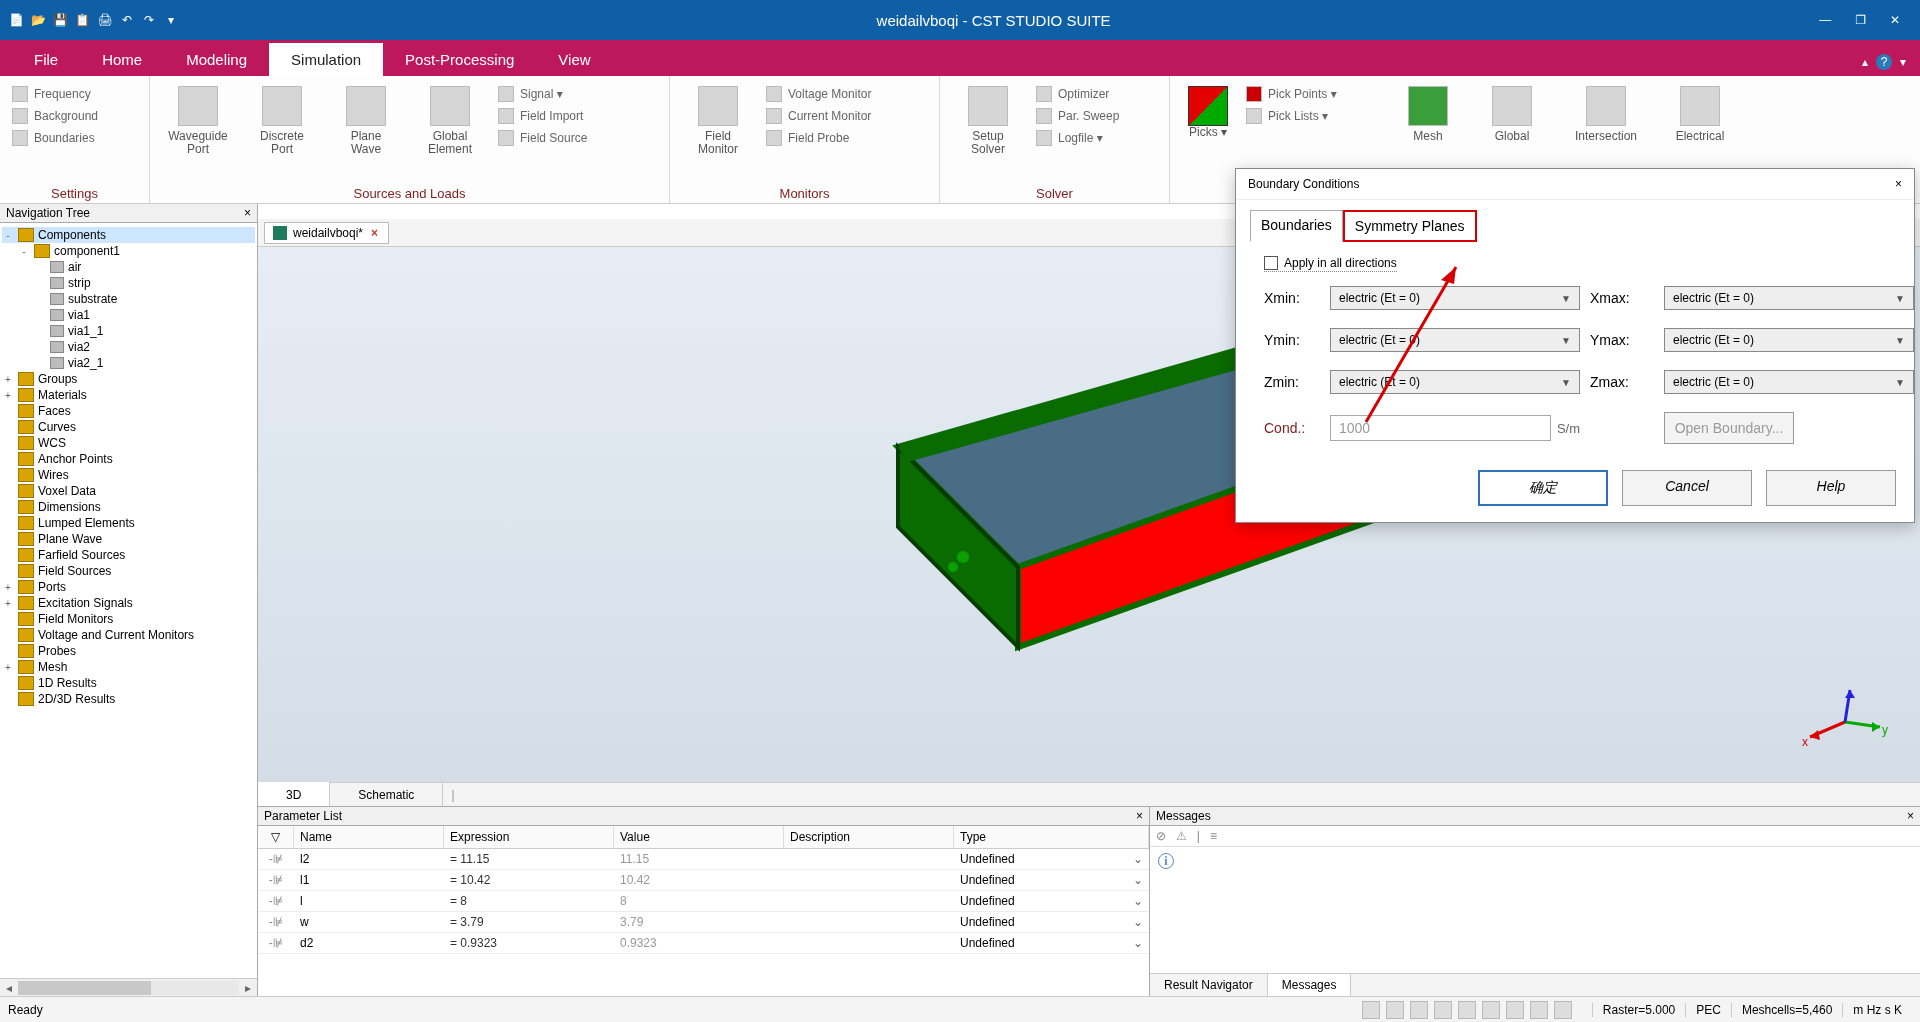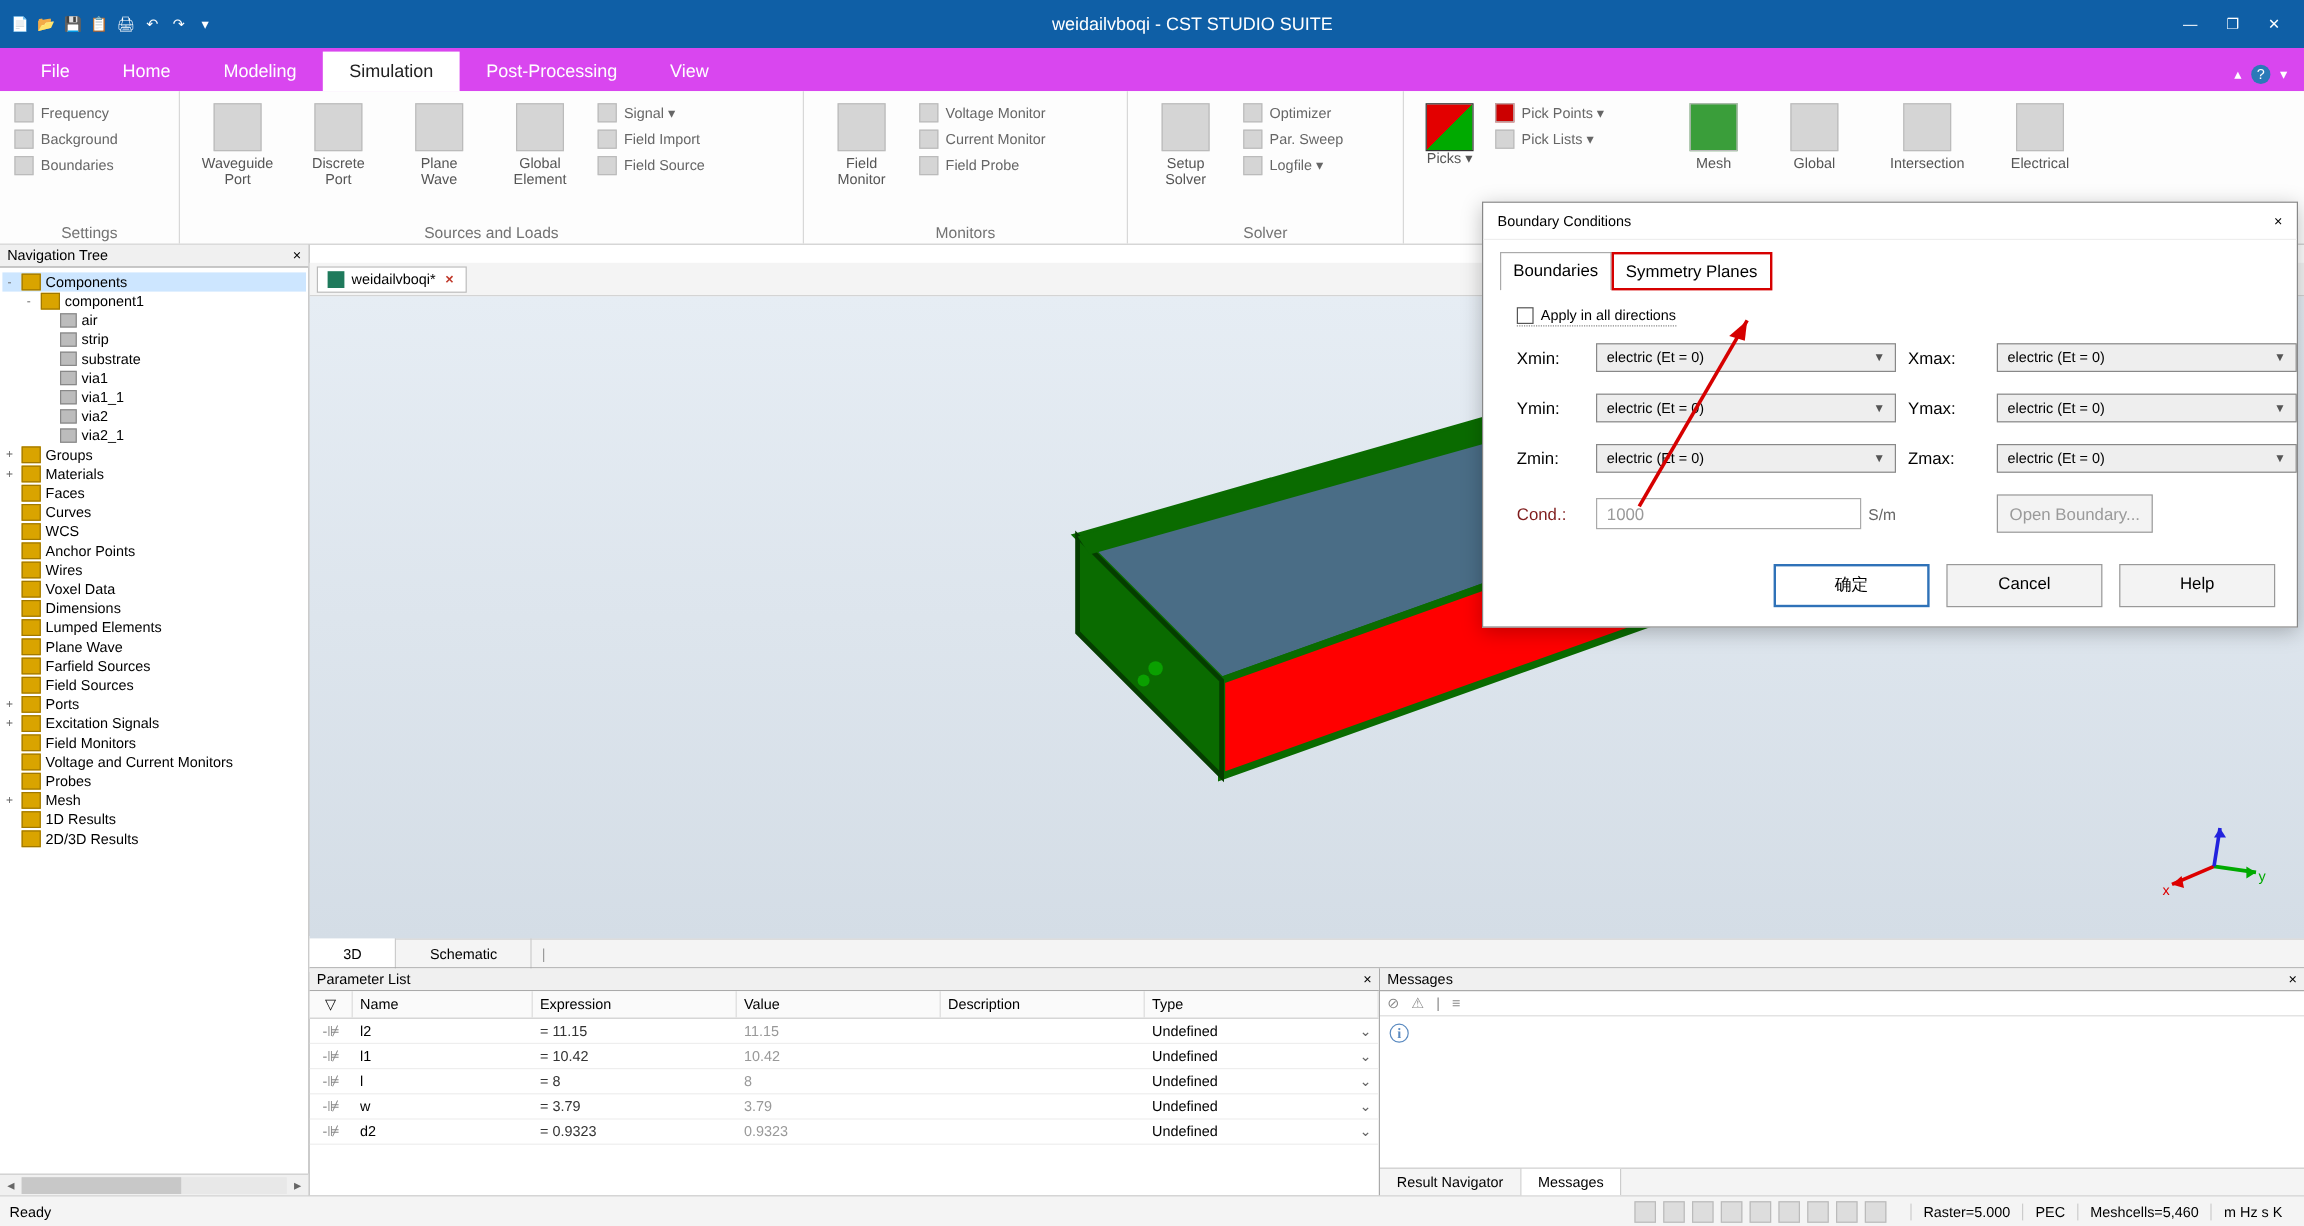--- a/index.html
+++ b/index.html
@@ -6,30 +6,30 @@
 body { background:#fff; width:1920px; height:1022px; overflow:hidden; position:relative; }
 
 
 .titlebar { height:40px; background:#0f5fa6; color:#fff; display:flex; align-items:center; }
 .qat { display:flex; gap:4px; padding:0 8px; }
 .qat-btn { width:18px; height:18px; display:flex; align-items:center; justify-content:center; }
 .title-text { flex:1; text-align:center; font-size:15px; }
 .win-controls { display:flex; gap:24px; padding:0 20px; font-size:14px; }
 
 
-.menubar { height:36px; background:#d946ef; display:flex; align-items:flex-end; padding-left:12px; }
+.menubar { height:36px; background:#be185d; display:flex; align-items:flex-end; padding-left:12px; }
 .menu-tab { padding:8px 22px; color:#fff; font-size:15px; cursor:pointer; }
 .menu-tab.active { background:#fff; color:#222; }
 .menubar-right { margin-left:auto; padding:0 14px 6px 0; color:#fff; display:flex; gap:8px; align-items:center; }
 
 
 .ribbon { height:128px; background:#fdfdfd; border-bottom:1px solid #ccc; display:flex; }
 .rgroup { border-right:1px solid #d8d8d8; padding:4px 8px 2px 8px; display:flex; flex-direction:column; }
 .rgroup-body { flex:1; display:flex; align-items:flex-start; gap:4px; }
-.rgroup-label { text-align:center; color:#737373; font-size:13px; padding-top:2px; }
+.rgroup-label { text-align:center; color:#7f1d1d; font-size:13px; padding-top:2px; }
 .big-btn { display:flex; flex-direction:column; align-items:center; justify-content:center; width:80px; padding-top:6px; color:#555; }
 .big-btn .ico { width:40px; height:40px; background:#d5d5d5; border:1px solid #bbb; margin-bottom:4px; }
 .big-btn span { text-align:center; line-height:1.1; }
 .small-list { display:flex; flex-direction:column; gap:2px; padding-top:4px; }
 .small-btn { display:flex; align-items:center; gap:6px; color:#666; padding:2px 4px; white-space:nowrap; }
 .small-btn .mico { width:16px; height:16px; background:#d5d5d5; border:1px solid #bbb; }
 .picks-ico { width:40px; height:40px; background:linear-gradient(135deg,#e30000 50%,#0a0 50%); border:1px solid #333; }
 
 
 .workspace { display:flex; height:calc(1022px - 40px - 36px - 128px - 26px); }
@@ -97,21 +97,21 @@
 .dlg-tab.hl { border:2px solid #d60000; }
 .dlg-body { padding:14px 20px 10px 28px; }
 .dlg-check { display:flex; align-items:center; gap:6px; margin-bottom:14px; font-size:14px; border-bottom:1px dotted #888; width:fit-content; padding-bottom:1px;}
 .dlg-grid { display:grid; grid-template-columns:56px 250px 64px 250px; row-gap:18px; column-gap:10px; align-items:center; }
 .dlg-grid label { font-size:14px; text-align:left; }
 .dlg-grid label.dis { color:#7f1d1d; }
 .combo { border:1px solid #888; background:#eee; padding:4px 8px; font-size:14px; display:flex; justify-content:space-between; align-items:center; }
 .combo .arr{color:#555;font-size:10px;}
 .tinput { border:1px solid #aaa; padding:4px 8px; font-size:14px; color:#9a9a9a; background:#fff; }
 .unit { font-size:13px; color:#666; }
-.dlg-btns { display:flex; justify-content:flex-end; gap:14px; padding:16px 18px; }
+.dlg-btns { display:flex; justify-content:flex-end; gap:14px; padding:16px 18px;font-style:italic; }
 .dlg-btn { width:130px; padding:7px 0; text-align:center; border:1px solid #999; background:#f3f3f3; font-size:14px; }
 .dlg-btn.primary { border:2px solid #2f72b8; background:#fff; }
 .red-arrow { position:absolute; left:1346px; top:262px; width:120px; height:170px; pointer-events:none; }
 </style>
 </head>
 <body>
 
 <div class="titlebar">
   <div class="qat">
     <span class="qat-btn">📄</span>

